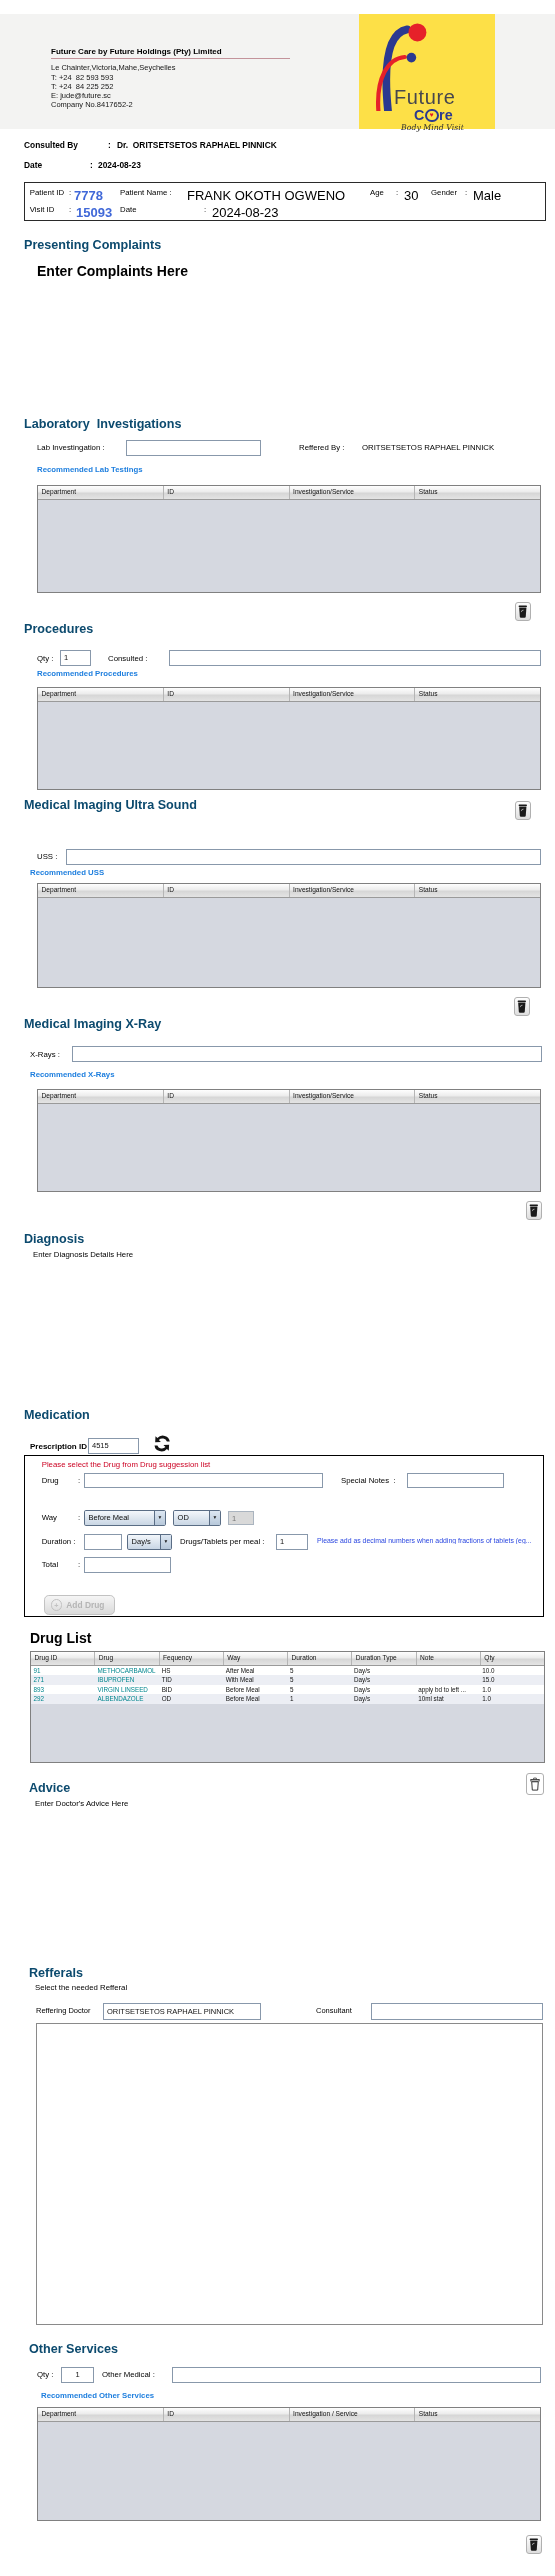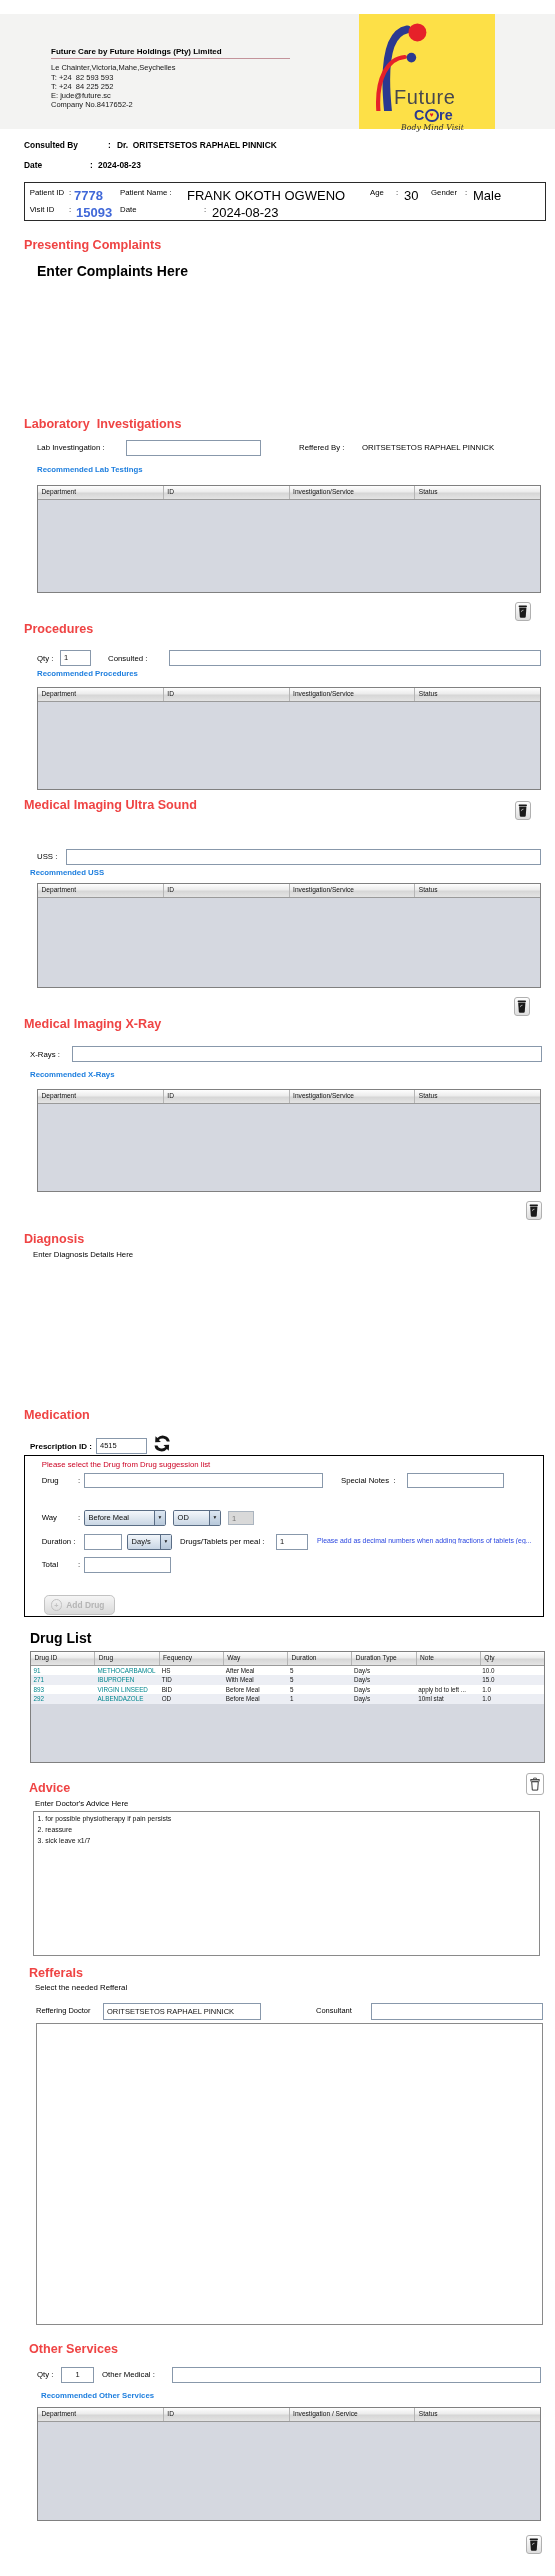--- a/index.html
+++ b/index.html
@@ -15,21 +15,21 @@
   .logo-care{font-size:14.3px;font-weight:bold;color:#2b3990;display:flex;align-items:center;}
   .care-a{width:9.6px;height:9.6px;border:2.4px solid #2b3990;border-radius:50%;
           display:inline-flex;align-items:center;justify-content:center;margin:0 0.6px;}
   .care-a .ht{color:#e31e26;font-size:6.6px;line-height:1;}
   .logo-tag{font-size:7.8px;font-style:italic;font-family:"DejaVu Serif", serif;color:#2e2e2e;}
   .bline{font-size:8.4px;font-weight:bold;white-space:pre;}
   .pbox{left:24px;top:182px;width:520px;height:37px;border:1.2px solid #2a2a2a;background:#fff;}
   .pl{position:absolute;font-size:7.8px;font-weight:normal;white-space:pre;}
   .pv{position:absolute;font-size:13px;white-space:pre;}
   .pid{color:#4068d8;font-weight:bold;}
-  .title{color:#ef4444;font-weight:bold;font-size:12.6px;white-space:pre;}
+  .title{color:#0c4a6e;font-weight:bold;font-size:12.6px;white-space:pre;}
   .sub{font-weight:bold;font-size:14px;white-space:pre;}
   .lbl{font-size:7.8px;white-space:pre;}
   .link{color:#1d7ede;font-weight:bold;font-size:7.8px;white-space:pre;cursor:pointer;}
   .inp{position:absolute;border:0.6px solid #8898ab;background:#fff;font-size:7.5px;
        padding:0.6px 3px;box-sizing:border-box;height:15.5px;font-family:inherit;color:#111;}
   .ta{position:absolute;border:0.6px solid #8a8a8a;background:#fff;font-size:6.9px;
       padding:2.4px 3.6px;box-sizing:border-box;resize:none;font-family:inherit;color:#111;line-height:1.55;}
   .tbl{position:absolute;left:37px;width:504px;background:#d5d8e0;border:0.6px solid #808080;box-sizing:border-box;}
   .hd{display:flex;height:12.6px;background:linear-gradient(#fefefe,#ececec 45%,#d6d6d6 55%,#e4e4e4);
       border-bottom:0.6px solid #9a9a9a;}
@@ -207,21 +207,21 @@
         <path d="M1.8 4.4 L14.2 4.4 L13 20 Q12.8 21.6 11.2 21.6 L4.8 21.6 Q3.2 21.6 3 20 Z" fill="#1b1b1b"></path>
         <path d="M5.6 12 Q5.6 8.4 9.2 8.8" stroke="#dcdcdc" stroke-width="1.1" fill="none"></path>
       </svg>
   </button>
 
   <div class="abs title" style="left:24px;top:1232px;">Diagnosis</div>
   <div class="abs lbl" style="left:33px;top:1250px;">Enter Diagnosis Details Here</div>
 
   <div class="abs title" style="left:24px;top:1408px;">Medication</div>
   <span class="abs sub" style="left:30px;top:1442px;font-size:8px;">Prescription ID :</span>
-  <input class="inp" style="left: 96px; top: 1438px; width: 51px;" value="4515">
+  <input class="inp" style="left: 88px; top: 1438px; width: 51px;" value="4515">
   <button class="abs" style="left:151px;top:1434px;width:21.5px;height:20.3px;border:none;background:transparent;padding:0;cursor:pointer;">
     <svg width="20.3" height="19" viewBox="0 0 32 30">
       <path d="M28 12 A11 10.5 0 0 0 8.5 6.5 L5.5 3.5 L5 13 L14 12.5 L10.8 9.3 A7.5 7 0 0 1 23.5 12 Z" fill="#141414"></path>
       <path d="M4 18 A11 10.5 0 0 0 23.5 23.5 L26.5 26.5 L27 17 L18 17.5 L21.2 20.7 A7.5 7 0 0 1 8.5 18 Z" fill="#141414"></path>
     </svg>
   </button>
 
   <div class="abs dbox">
     <div class="rednote" style="left:16.7px;top:3.6px;">Please select the Drug from Drug suggession list</div>
 
@@ -319,23 +319,20 @@
 
   <button class="trashbtn" style="left:526px;top:1773px;width:18px;height:21.5px;background:#fff;">
     <svg width="12" height="14.3" viewBox="0 0 20 24">
       <path d="M7.5 4 L7.8 1.8 L12.2 1.8 L12.5 4" fill="none" stroke="#2e2e2e" stroke-width="1.3"></path>
       <rect x="3" y="4.2" width="14" height="2.6" fill="none" stroke="#2e2e2e" stroke-width="1.4"></rect>
       <path d="M4.5 8 L15.5 8 L14.5 22 L5.5 22 Z" fill="none" stroke="#2e2e2e" stroke-width="1.6"></path>
     </svg>
   </button>
   <div class="abs title" style="left:29px;top:1781px;">Advice</div>
   <div class="abs lbl" style="left:35px;top:1799px;">Enter Doctor's Advice Here</div>
-  <textarea class="ta" style="left: 33px; top: 1811px; width: 507px; height: 145px;">1. for possible physiotherapy if pain persists
-2. reassure
-3. sick leave x1/7</textarea>
 
   <div class="abs title" style="left:29px;top:1966px;">Refferals</div>
   <div class="abs lbl" style="left:35px;top:1983px;">Select the needed Refferal</div>
   <span class="abs lbl" style="left:36px;top:2006px;font-size:7.5px;">Reffering Doctor</span>
   <input class="inp" style="left: 103px; top: 2003px; width: 158px; height: 16.7px;" value="ORITSETSETOS RAPHAEL PINNICK">
   <span class="abs lbl" style="left:316px;top:2006px;font-size:7.5px;">Consultant</span>
   <input class="inp" style="left: 371px; top: 2003px; width: 172px; height: 16.7px;">
   <div class="abs refbox"></div>
 
   <div class="abs title" style="left:29px;top:2342px;">Other Services</div>

